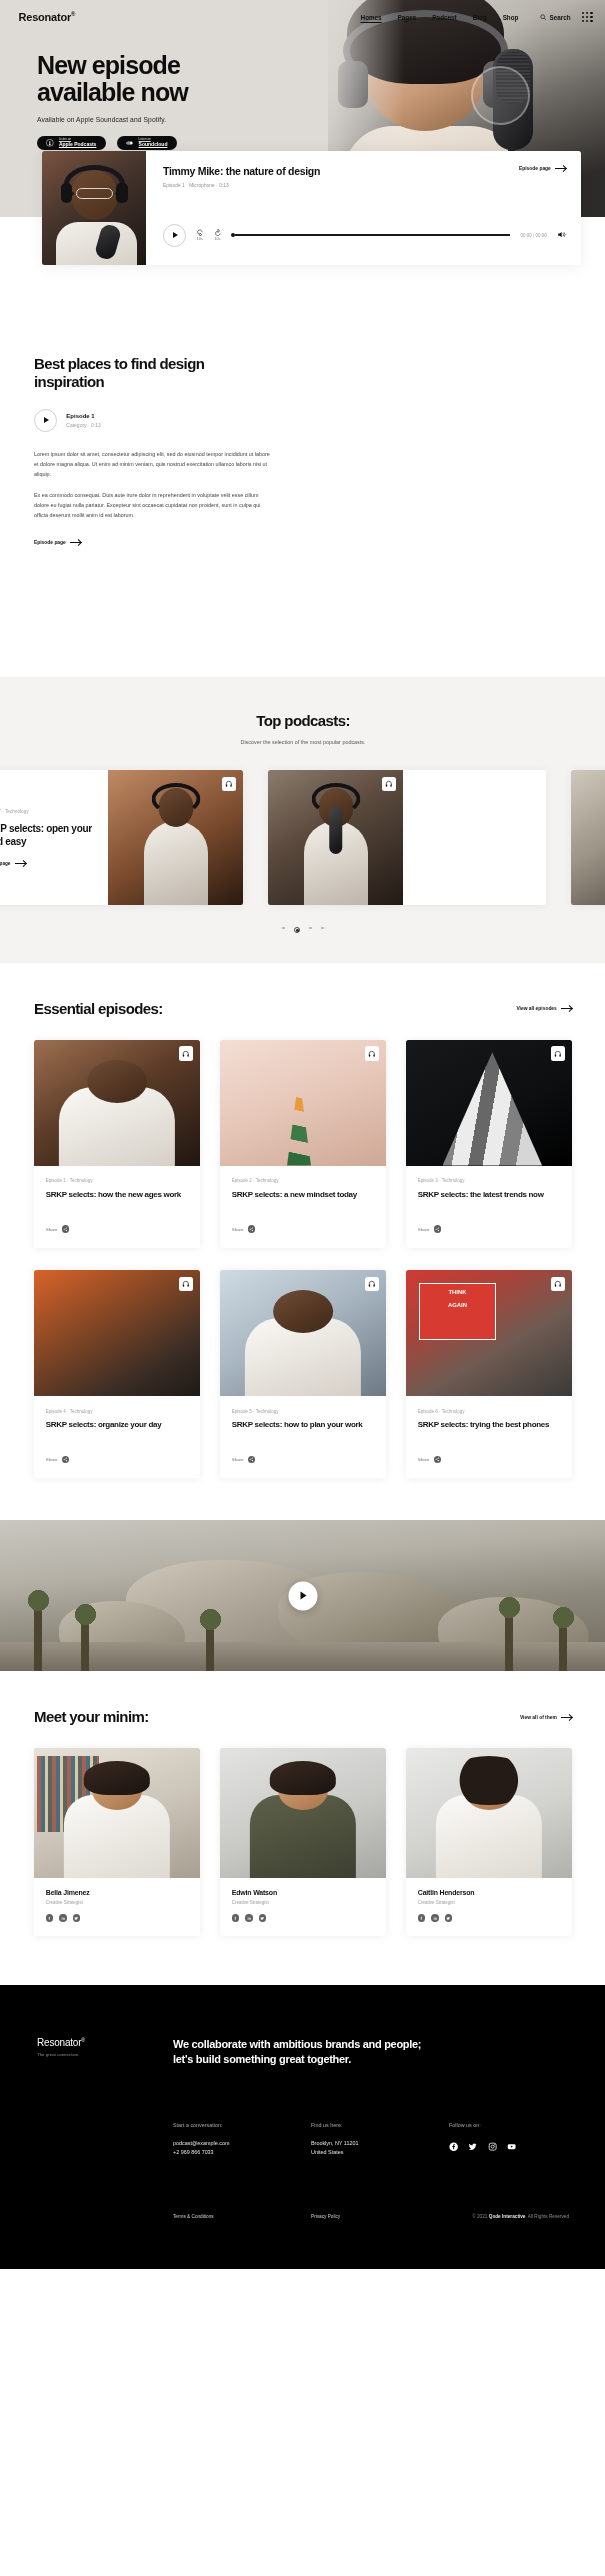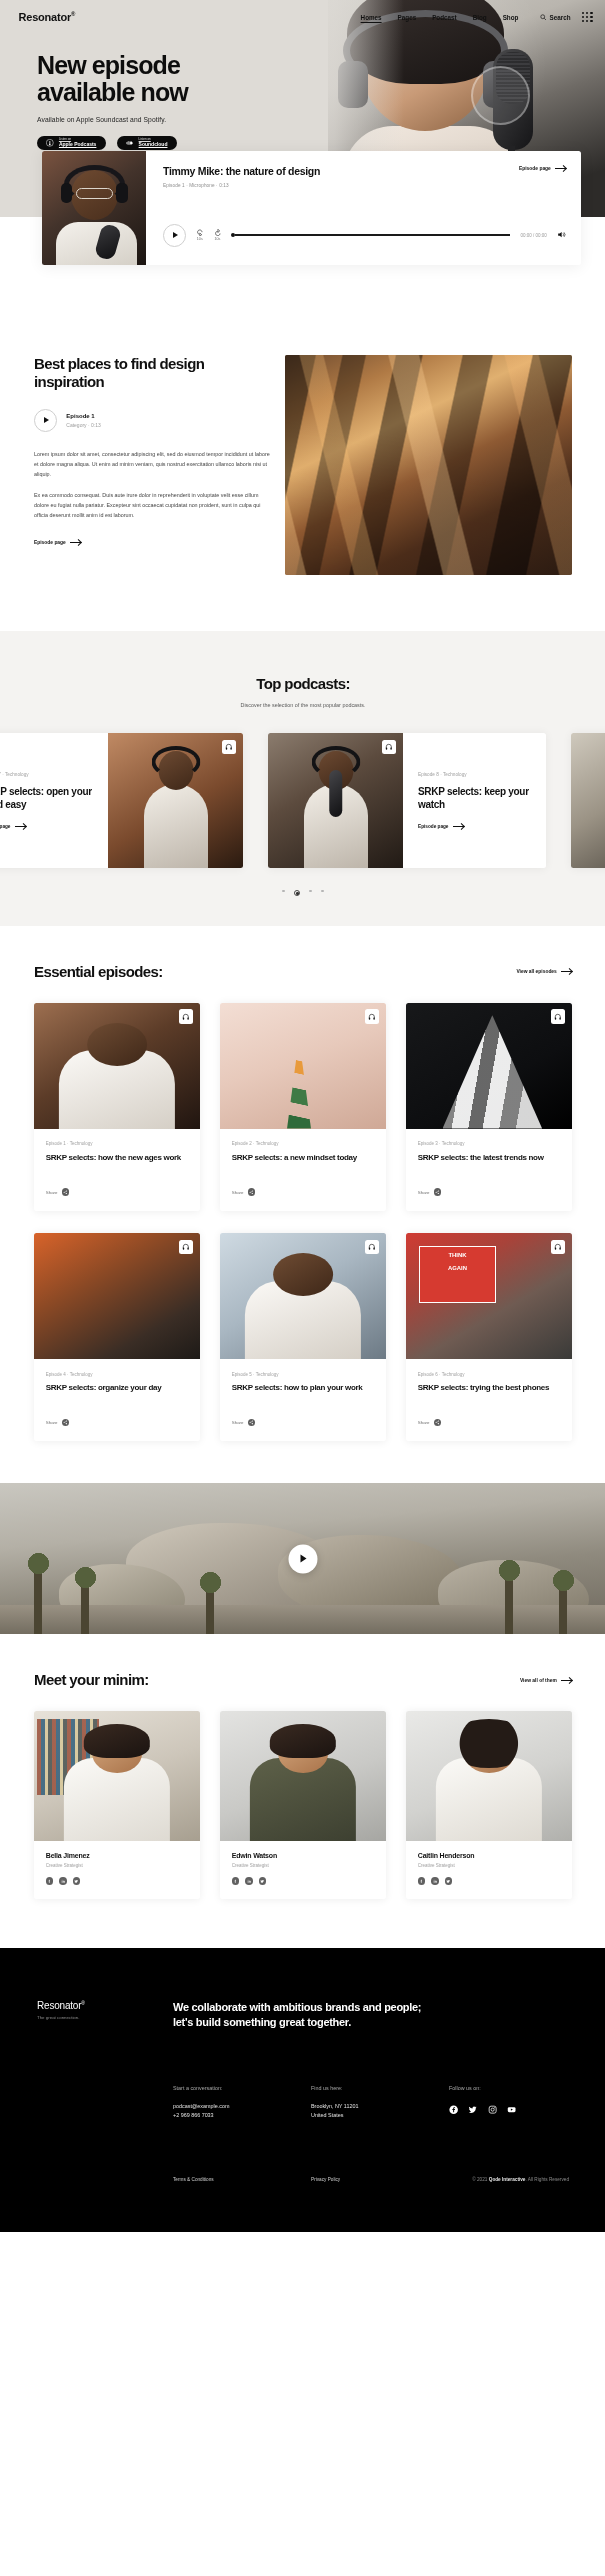--- a/index.html
+++ b/index.html
@@ -146,21 +146,21 @@
   .skip{display:flex;flex-direction:column;align-items:center;gap:0.8px;cursor:pointer;}
   .skip svg{width:7.6px;height:7.6px;}
   .skip span{font-size:3.7px;color:#6d6d6d;}
   .track{flex:1;display:flex;align-items:center;}
   .track-dot{width:4.2px;height:4.2px;border-radius:50%;background:#111;flex:0 0 4.2px;}
   .track-line{flex:1;height:1.2px;background:#1a1a1a;}
   .time{font-size:4.5px;color:#9a9a9a;white-space:nowrap;}
   .vol svg{width:9.3px;height:9.3px;}
 
   
-  .insp{padding:37px 34px 56px;display:flex;gap:14px;background:#fff;}
+  .insp{padding:37px 34px 56px;display:flex;gap:29px;background:#fff;flex-direction:column;}
   .insp-left{width:237px;flex:0 0 237px;}
   .h2{font-size:15px;line-height:1.18;font-weight:700;letter-spacing:-0.6px;}
   .ep-row{margin-top:18.5px;display:flex;align-items:center;gap:9.3px;}
   .ep-title{font-size:6px;font-weight:700;}
   .ep-cat{margin-top:2.5px;font-size:5px;color:#9d9d9d;}
   .body-p{margin-top:17px;font-size:5.4px;line-height:1.85;color:#454545;}
   .body-p + .body-p{margin-top:11px;}
   .insp-link{margin-top:20px;display:inline-flex;align-items:center;gap:4.2px;
     font-size:4.9px;font-weight:700;color:#111;text-decoration:none;}
   .insp-img{
@@ -169,21 +169,21 @@
   }
   .canyon{position:absolute;inset:0;
     background:
       linear-gradient(102deg,rgba(0,0,0,.55) 0 9%,rgba(0,0,0,0) 9.5% 17%,rgba(0,0,0,.42) 17.5% 24%,rgba(0,0,0,0) 24.5% 33%,rgba(0,0,0,.5) 33.5% 41%,rgba(0,0,0,0) 41.5% 53%,rgba(0,0,0,.45) 53.5% 62%,rgba(0,0,0,0) 62.5% 74%,rgba(0,0,0,.58) 74.5% 86%,rgba(0,0,0,0) 86.5% 100%),
       linear-gradient(8deg,rgba(255,220,160,.30),rgba(0,0,0,0) 60%);
     mix-blend-mode:multiply;opacity:.85;}
   .canyon2{position:absolute;inset:0;
     background:linear-gradient(76deg,rgba(255,205,140,.35) 0 6%,rgba(255,255,255,0) 6.5% 20%,rgba(255,196,120,.28) 20.5% 27%,rgba(255,255,255,0) 27.5% 46%,rgba(255,210,150,.33) 46.5% 55%,rgba(255,255,255,0) 55.5% 80%,rgba(255,190,120,.25) 80.5% 90%,rgba(255,255,255,0) 90.5%);}
 
   
-  .top{background:#f4f3f1;padding:44px 0 30px;position:relative;}
+  .top{background:#f4f3f1;padding:35px 0 30px;position:relative;}
   .center{text-align:center;}
   .top-sub{margin-top:9.3px;font-size:5.4px;color:#5a5a5a;}
   .carousel{margin-top:25px;display:flex;gap:25px;padding-left:0px;position:relative;
     transform:translateX(-35px);}
   .pcard{
     flex:0 0 278px;height:135px;background:#fff;border-radius:2.5px;display:flex;overflow:hidden;
     box-shadow:0 0.8px 10px rgba(0,0,0,.06);
   }
   .pcard.rev{flex-direction:row-reverse;}
   .pcard-img{width:135px;flex:0 0 135px;position:relative;overflow:hidden;}
@@ -515,28 +515,20 @@
                 <path d="M4 16v-4a8 8 0 0116 0v4" fill="none" stroke="#111" stroke-width="2"></path>
                 <rect x="2.5" y="14" width="4.5" height="7" rx="2" fill="#111"></rect>
                 <rect x="17" y="14" width="4.5" height="7" rx="2" fill="#111"></rect>
               </svg>
             </div>
           <div class="ip-person"></div>
             <div class="ip-head"></div>
             <div class="ip-band"></div>
             <div class="ip-mic"></div>
         </div>
-        <div class="pcard-body">
-          <div class="pc-meta">Episode 8 · Technology</div>
-          <div class="pc-title">SRKP selects: keep your watch</div>
-          <a href="#" class="pc-link">
-            <span>Episode page</span>
-            <span class="arrow"></span>
-          </a>
-        </div>
       </div>
 
       <div class="pcard">
         <div class="pcard-img img-c">
           
           
         </div>
 
       </div>
     </div>

